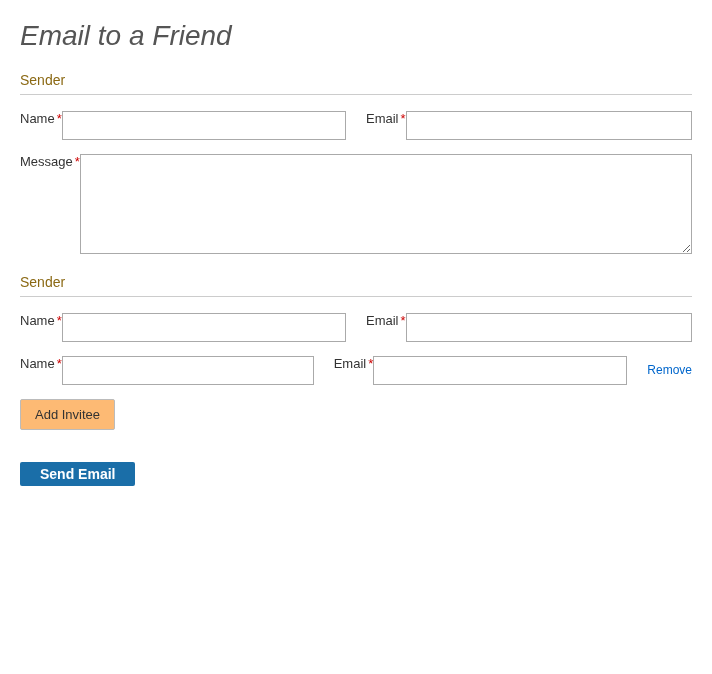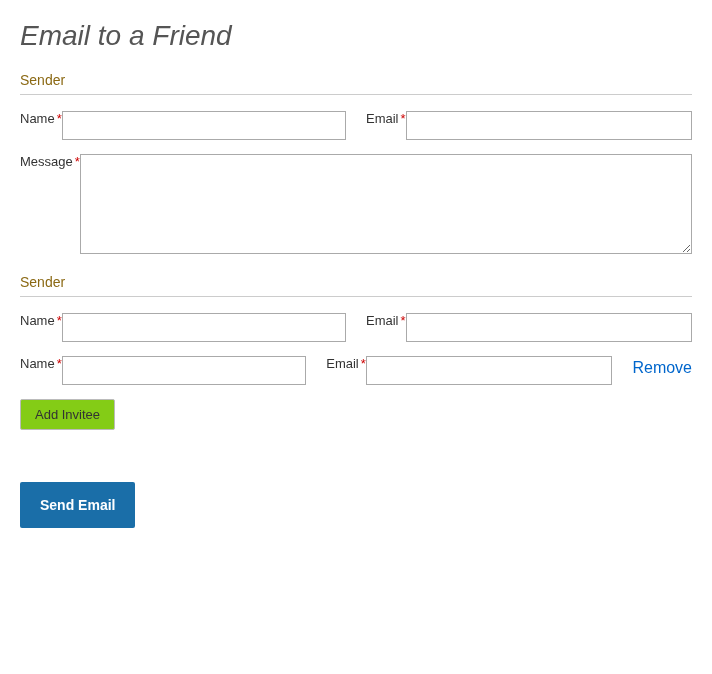--- a/index.html
+++ b/index.html
@@ -88,44 +88,44 @@
       gap: 20px;
       margin-bottom: 14px;
       align-items: flex-end;
     }
 
     .invitee-row .form-group {
       flex: 1;
     }
 
     .remove-link {
-      font-size: 16px;
+      font-size: 12px;
       color: #0066cc;
       cursor: pointer;
       text-decoration: none;
       white-space: nowrap;
       padding-bottom: 8px;
     }
 
     .btn-add-invitee {
-      background: #84cc16;
+      background: #fdba74;
       border: 1px solid #bbb;
       padding: 7px 14px;
       font-size: 13px;
       cursor: pointer;
       color: #333;
-      margin-bottom: 32px;
+      margin-bottom: 12px;
       border-radius: 2px;
     }
 
     .btn-send-email {
       background: #1a6ea8;
       color: #fff;
       border: none;
-      padding: 15px 20px;
+      padding: 4px 20px;
       font-size: 14px;
       font-weight: bold;
       cursor: pointer;
       border-radius: 2px;
     }
   </style>
 </head>
 <body>
 
 <h1>Email to a Friend</h1>

